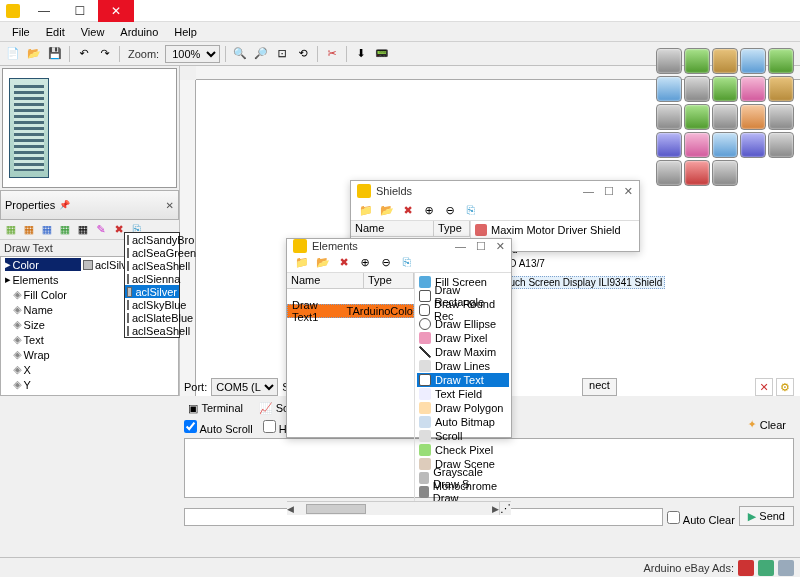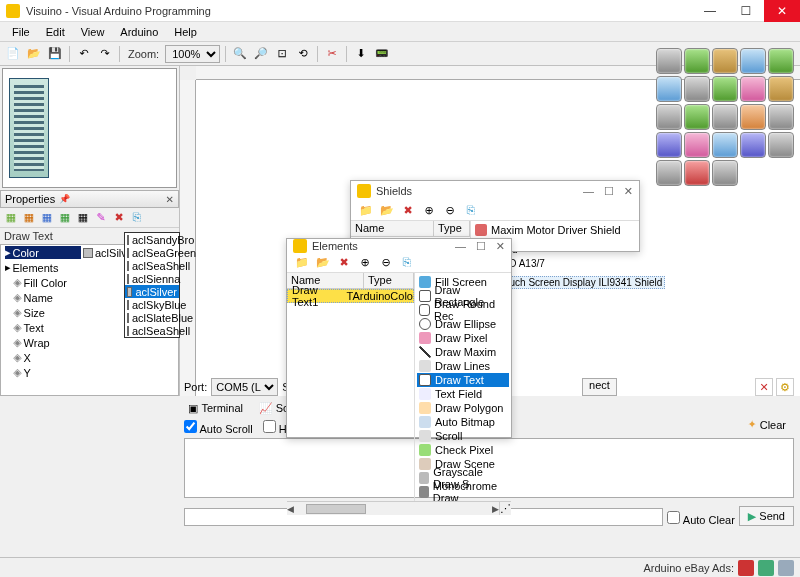--- a/index.html
+++ b/index.html
@@ -24,21 +24,21 @@
 .zoomlbl { font-size: 11px; color: #333; margin: 0 3px; }
 .zoomsel { height: 18px; font-size: 11px; border: 1px solid #aaa; padding: 0 2px; }
 
 
 .mainrow { display: flex; height: 330px; }
 .leftcol { width: 180px; display: flex; flex-direction: column; border-right: 1px solid #c0c0c0; background: #f0f0f0; }
 .preview { height: 120px; background: #fff; border: 1px solid #999; margin: 2px; display: flex; align-items: center; justify-content: flex-start; padding-left: 6px; }
 .preview .board { width: 40px; height: 100px; background: linear-gradient(#cfe8e0,#a6cec3); border: 1px solid #2a5570; position: relative; }
 .preview .board::before { content:""; position:absolute; inset:6px 4px; background: repeating-linear-gradient(#4a6d7a 0 3px, #cfe8e0 3px 6px); }
 
-.panelhdr { height: 18px; background: linear-gradient(#f8f8f8,#e4e4e4); border: 1px solid #b0b0b0; display: flex; align-items: center; padding: 0 4px; font-size: 11px; }
+.panelhdr { height: 30px; background: linear-gradient(#f8f8f8,#e4e4e4); border: 1px solid #b0b0b0; display: flex; align-items: center; padding: 0 4px; font-size: 11px; }
 .panelhdr .x { margin-left: auto; font-size: 10px; color: #555; }
 .panelhdr .pin { margin-left: 4px; font-size: 9px; color: #555; }
 
 .ptoolbar { height: 20px; display: flex; align-items: center; gap: 2px; padding: 2px 3px; border-bottom: 1px solid #d0d0d0; }
 .ptoolbar .tbtn { width: 16px; height: 16px; }
 
 .proptree { flex: 1; background: #fff; border: 1px solid #b0b0b0; overflow: hidden; font-size: 11px; position: relative; }
 .proptree .catlabel { background: #f0f0f0; color: #555; padding: 1px 4px; border-bottom: 1px solid #ddd; }
 .proptree .row { display: flex; align-items: center; height: 15px; padding-left: 4px; }
 .proptree .row .k { flex: 0 0 76px; display: flex; align-items: center; gap: 2px; }
@@ -77,21 +77,21 @@
 .dialog .dtitle { height: 22px; display: flex; align-items: center; padding: 0 6px; font-size: 11px; color: #333; }
 .dialog .dicon { width: 14px; height: 14px; background: #f7c200; border-radius: 2px; margin-right: 5px; }
 .dialog .dctrls { margin-left: auto; display: flex; gap: 10px; color: #666; font-size: 11px; }
 .dialog .dtoolbar { height: 20px; display: flex; align-items: center; gap: 3px; padding: 2px 6px; border-bottom: 1px solid #ddd; }
 .dialog .dbody { flex: 1; display: flex; }
 .dialog .leftlist { flex: 0 0 150px; border-right: 1px solid #ddd; }
 .dialog .rightlist { flex: 1; padding: 2px; overflow: hidden; }
 .dialog .colhdr { display: flex; background: #f4f4f4; border-bottom: 1px solid #ccc; height: 16px; font-size: 10px; }
 .dialog .colhdr div { padding: 1px 4px; border-right: 1px solid #ccc; }
 .dialog .lrow { display: flex; height: 14px; font-size: 10px; padding-left: 4px; align-items: center; }
-.dialog .lrow.sel { background: #fde047; border: 1px dotted #7da2ce; }
+.dialog .lrow.sel { background: #f97316; border: 1px dotted #7da2ce; margin-top: 15px; }
 .dialog .ritem { display: flex; align-items: center; gap: 4px; height: 14px; font-size: 10px; padding-left: 2px; }
 .dialog .ritem.sel { background: #0a78d6; color: #fff; }
 .dialog .ricon { width: 12px; height: 12px; border-radius: 2px; }
 .dialog .scrollh { height: 14px; background: #f0f0f0; border-top: 1px solid #ccc; display: flex; align-items: center; }
 .dialog .scrollh .thumb { width: 60px; height: 10px; background: #cdcdcd; border: 1px solid #aaa; margin-left: 12px; }
 
 
 .bottomarea { position: absolute; left: 184px; right: 6px; top: 376px; }
 .portrow { display: flex; align-items: center; gap: 4px; height: 22px; font-size: 11px; }
 .portrow select, .portrow .btn { height: 18px; font-size: 11px; border: 1px solid #aaa; }
@@ -110,21 +110,20 @@
 .statusbar .ads { margin-left: auto; color: #333; }
 .statusbar .sicon { width: 16px; height: 16px; margin-left: 4px; border-radius: 2px; }
 
 .arrow { font-size: 9px; color: #555; }
 </style>
 </head>
 <body>
 
 <div class="titlebar">
   <div class="appicon"></div>
-  <div class="title">Visuino - Visual Arduino Programming</div>
   <div class="winbtns">
     <div class="winbtn">—</div>
     <div class="winbtn">☐</div>
     <div class="winbtn close">✕</div>
   </div>
 </div>
 
 <div class="menubar">
   <div class="mitem"><span>File</span></div>
   <div class="mitem"><span>Edit</span></div>

